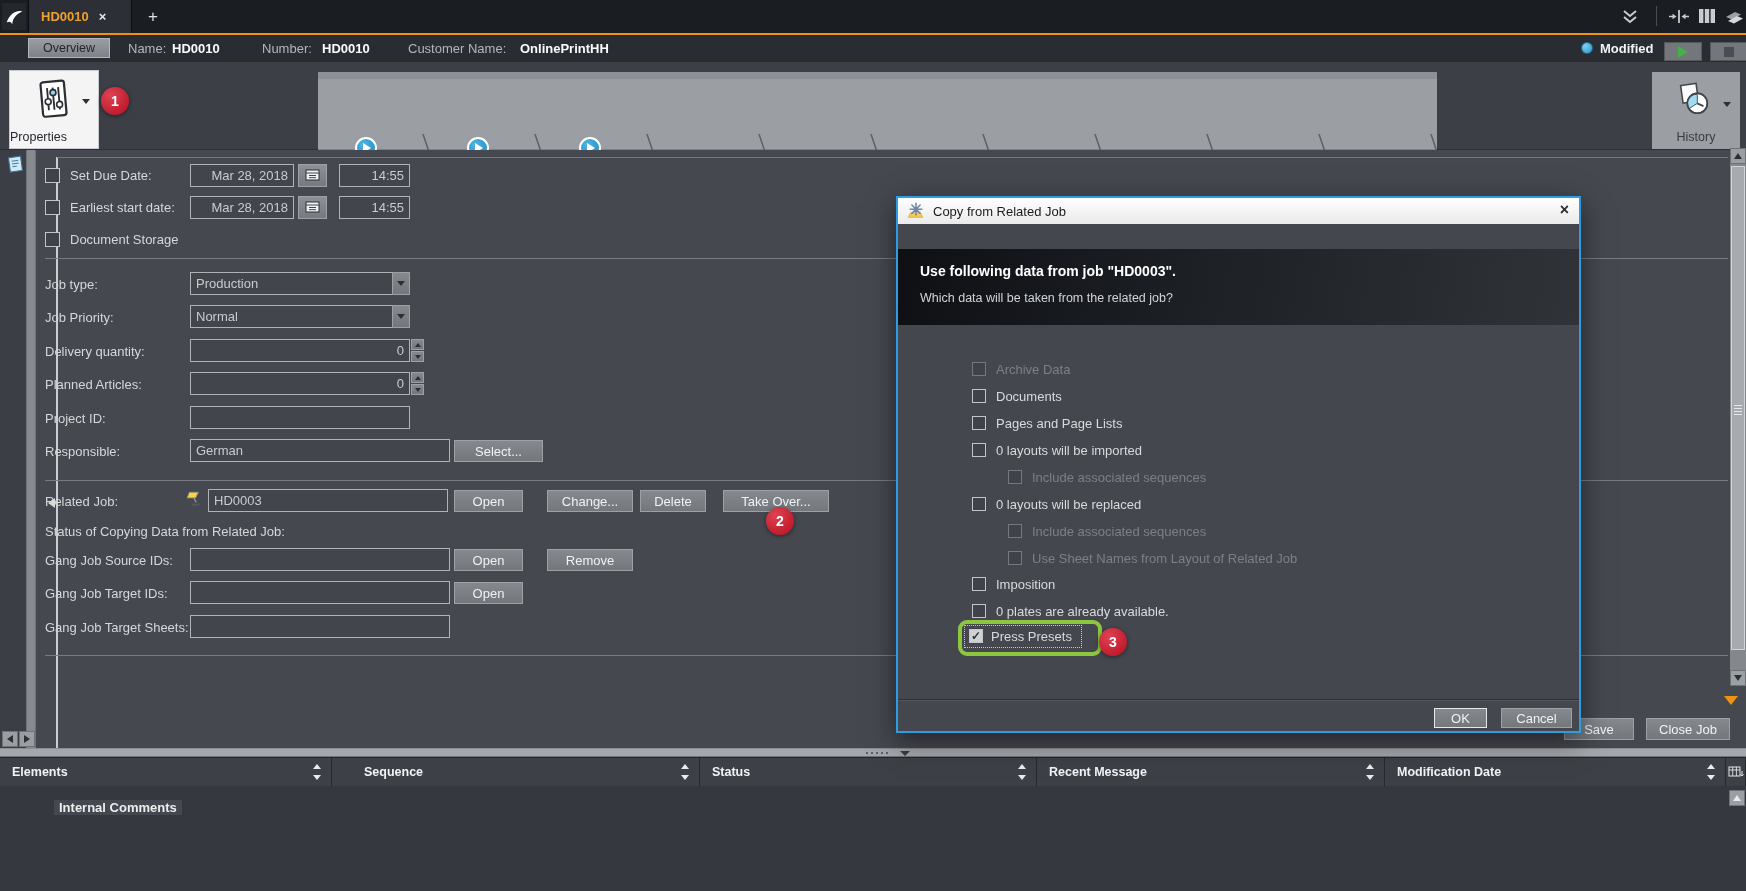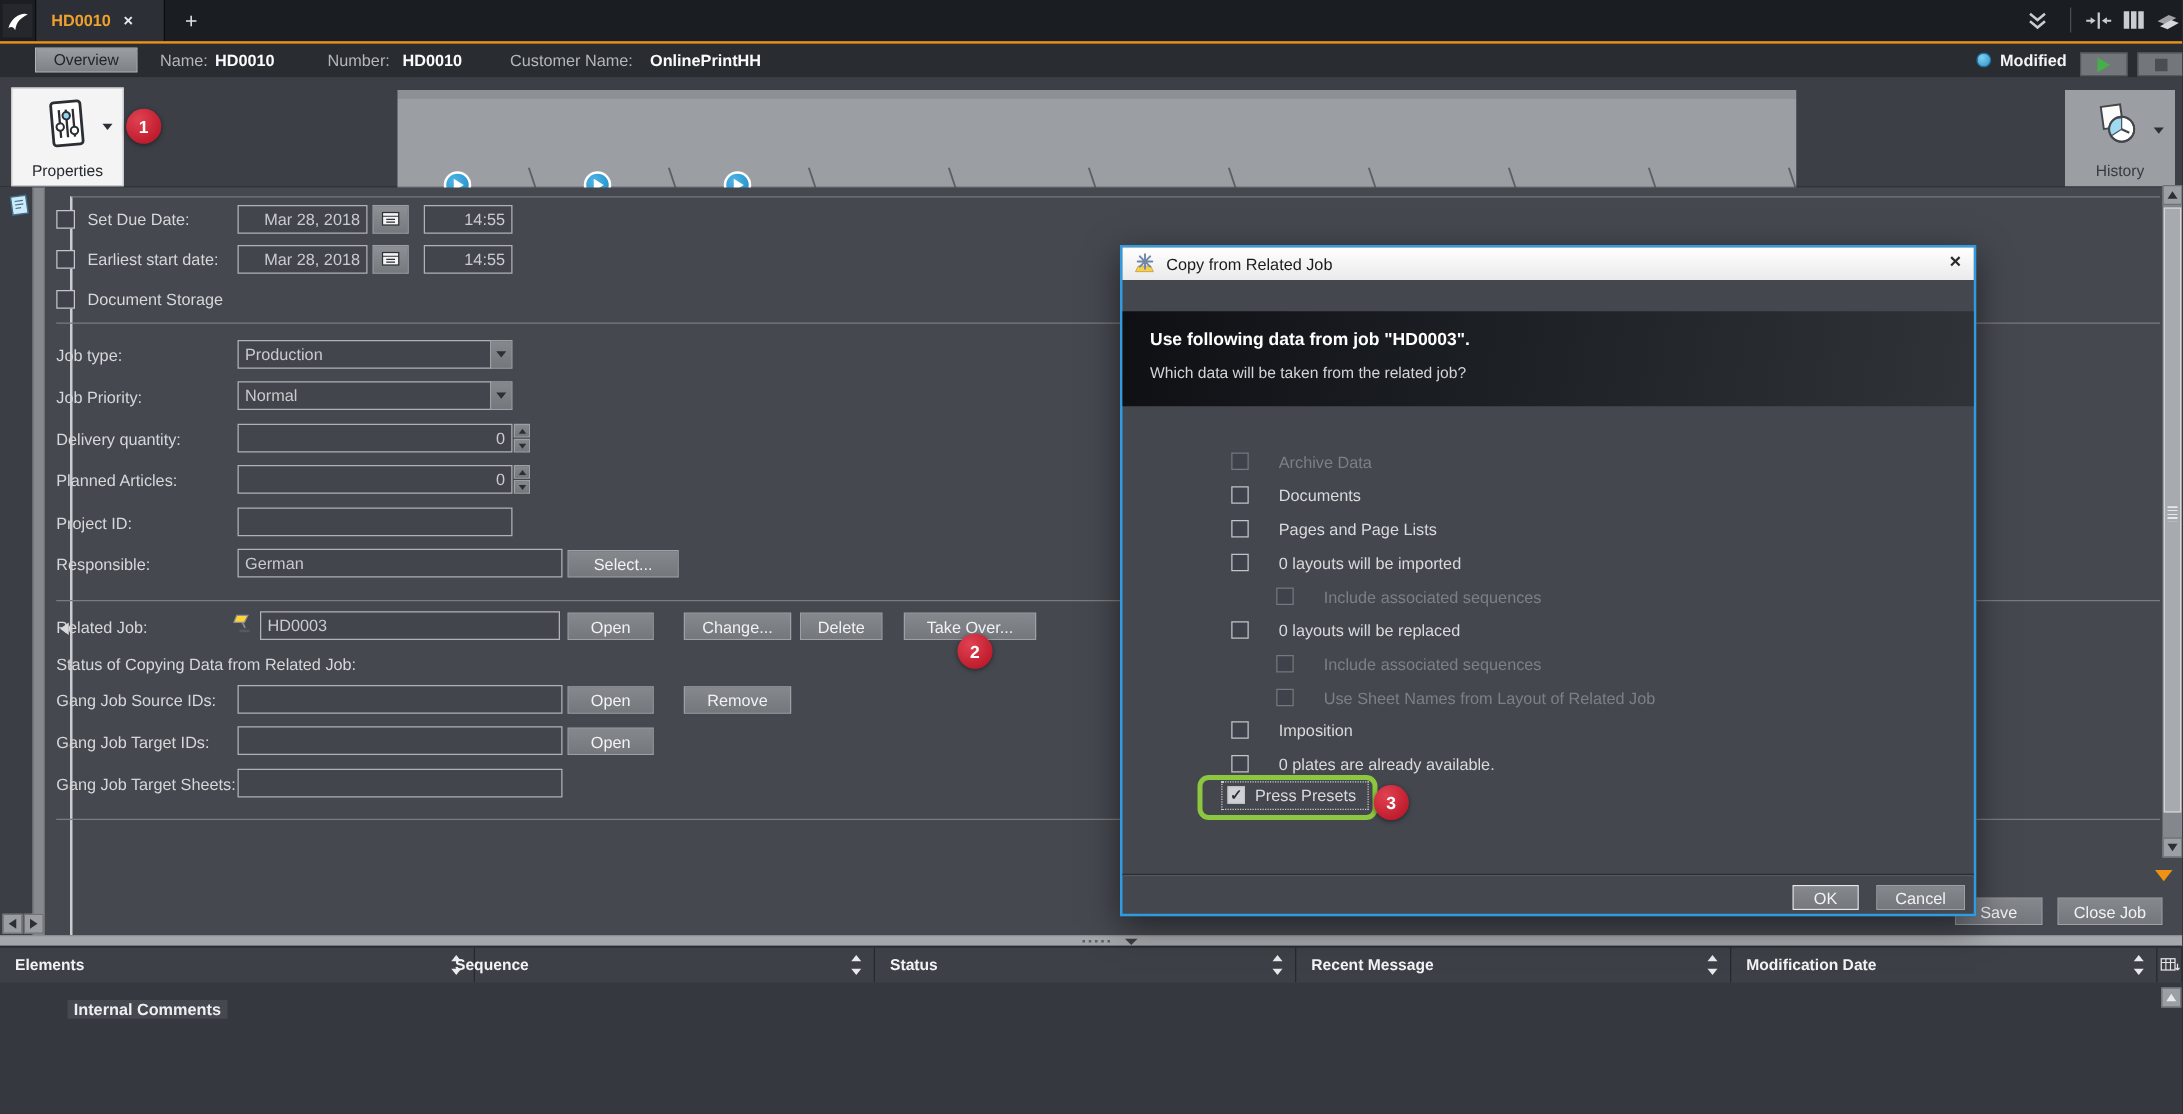--- a/index.html
+++ b/index.html
@@ -26,21 +26,21 @@
   .hval{color:#fafbfc;font-size:13px;font-weight:bold;}
   #modified-dot{position:absolute;left:1581px;top:7px;width:12px;height:12px;border-radius:50%;
                 background:radial-gradient(circle at 35% 30%,#7fd0f2,#2f93c6);border:1px solid #1d6e9d;box-sizing:border-box;}
   #modified-txt{position:absolute;left:1600px;top:6px;color:#f2f4f6;font-size:13px;font-weight:bold;}
   .winbtn{position:absolute;top:7px;width:38px;height:19px;background:#73767b;border:1px solid #55585d;box-sizing:border-box;
           display:flex;align-items:center;justify-content:center;}
 
   
   #toolbar{position:absolute;left:0;top:62px;width:1746px;height:88px;background:#3c3f46;border-bottom:1px solid #2c2f34;box-sizing:border-box;}
   #propbtn{position:absolute;left:9px;top:8px;width:90px;height:79px;background:#f4f4f5;border:1px solid #c9cbce;box-sizing:border-box;}
-  #propbtn .plabel{position:absolute;left:0;right:0;bottom:4px;text-align:center;font-size:12.5px;color:#26292e;}
+  #propbtn .plabel{position:absolute;left:0;right:0;bottom:4px;text-align:left;font-size:12.5px;color:#26292e;}
   #histbtn{position:absolute;left:1652px;top:10px;width:88px;height:77px;background:#9b9ea3;}
   #histbtn .plabel{position:absolute;left:0;right:0;bottom:5px;text-align:center;font-size:12.5px;color:#383b40;}
   .ddtri{width:0;height:0;border-left:4px solid transparent;border-right:4px solid transparent;border-top:5px solid #2c2f34;}
   #band{position:absolute;left:318px;top:10px;width:1119px;height:78px;
         background:linear-gradient(#8d9095 0px,#8d9095 7px,#9b9ea3 7px);box-shadow:inset 0 -1px 0 #7f8287;}
   .step{position:absolute;top:72px;width:112px;height:78px;}
   .playbadge{position:absolute;left:37px;top:3px;width:22px;height:22px;border-radius:50%;box-sizing:border-box;
              background:radial-gradient(circle at 35% 30%,#4db4e4,#1b87c4);border:2px solid #fff;
              display:flex;align-items:center;justify-content:center;}
   .playbadge i{display:block;width:0;height:0;border-top:5px solid transparent;border-bottom:5px solid transparent;border-left:8px solid #fff;margin-left:2px;}
@@ -118,21 +118,21 @@
 
   
   #dialog{position:absolute;left:896px;top:196px;width:685px;height:537px;border:2px solid #2f9be1;background:#44474e;
           box-sizing:border-box;z-index:50;box-shadow:0 8px 26px rgba(0,0,0,.5);}
   #dlg-title{position:absolute;left:0;top:0;right:0;height:26px;background:linear-gradient(#ffffff,#eaeaea);
              display:flex;align-items:center;gap:8px;padding:0 9px;color:#1b1b1b;font-size:13px;}
   #dlg-x{position:absolute;right:10px;top:3px;font-size:16px;color:#2a2a2a;font-weight:bold;}
   #dlg-head{position:absolute;left:0;top:26px;right:0;height:76px;background:linear-gradient(100deg,#0e1014,#1d2025 45%,#303439);margin-top:25px;}
   #dlg-h1{position:absolute;left:22px;top:14px;font-size:14px;font-weight:bold;color:#ffffff;}
   #dlg-h2{position:absolute;left:22px;top:42px;font-size:12.5px;color:#d2d4d7;}
-  .opt{position:absolute;height:20px;display:flex;align-items:center;gap:24px;font-size:13px;color:#d8dadc;margin-left:13px;}
+  .opt{position:absolute;height:20px;display:flex;align-items:center;gap:10px;font-size:13px;color:#d8dadc;}
   .opt .cb{width:14px;height:14px;border:1px solid #c3c5c8;background:#3f424a;box-sizing:border-box;flex:none;
            display:flex;align-items:center;justify-content:center;}
   .opt.dis{color:#7c8085;}
   .opt.dis .cb{border-color:#75787d;}
   .cb.checked{background:#d0d1d4;color:#2c2f34;font-size:12px;font-weight:bold;line-height:12px;}
   #focusbox{display:inline-flex;align-items:center;gap:8px;border:1px dotted #c6c9cc;padding:3px 9px 3px 4px;}
   #greenbox{position:absolute;left:60px;top:422px;width:144px;height:36px;border:4px solid #8dc63f;border-radius:9px;box-sizing:border-box;z-index:5;}
   #dlg-sep{position:absolute;left:0;top:501px;right:0;height:1px;background:#2b2e32;box-shadow:0 1px 0 #54575c;}
   .dbtn{position:absolute;top:510px;height:20px;background:linear-gradient(#85888d,#74777c);color:#f0f2f4;font-size:13px;
         display:flex;align-items:center;justify-content:center;box-sizing:border-box;}
@@ -526,21 +526,21 @@
 
   <div class="footbtn" style="left:1564px;width:70px">Save</div>
   <div class="footbtn" style="left:1646px;width:84px">Close Job</div>
 
   <div id="splitter">
     <div id="split-grip"></div>
     <div id="split-tri"></div>
   </div>
 
   <div id="tbl-head">
-    <div class="thc" style="left:0;width:380px">
+    <div class="thc" style="left:0;width:332px">
       <span class="t">Elements</span>
       <span class="sort">
           <i class="u"></i>
           <i class="d"></i>
         </span>
     </div>
     <div class="thc" style="left:352px;width:348px">
       <span class="t">Sequence</span>
       <span class="sort">
           <i class="u"></i>

